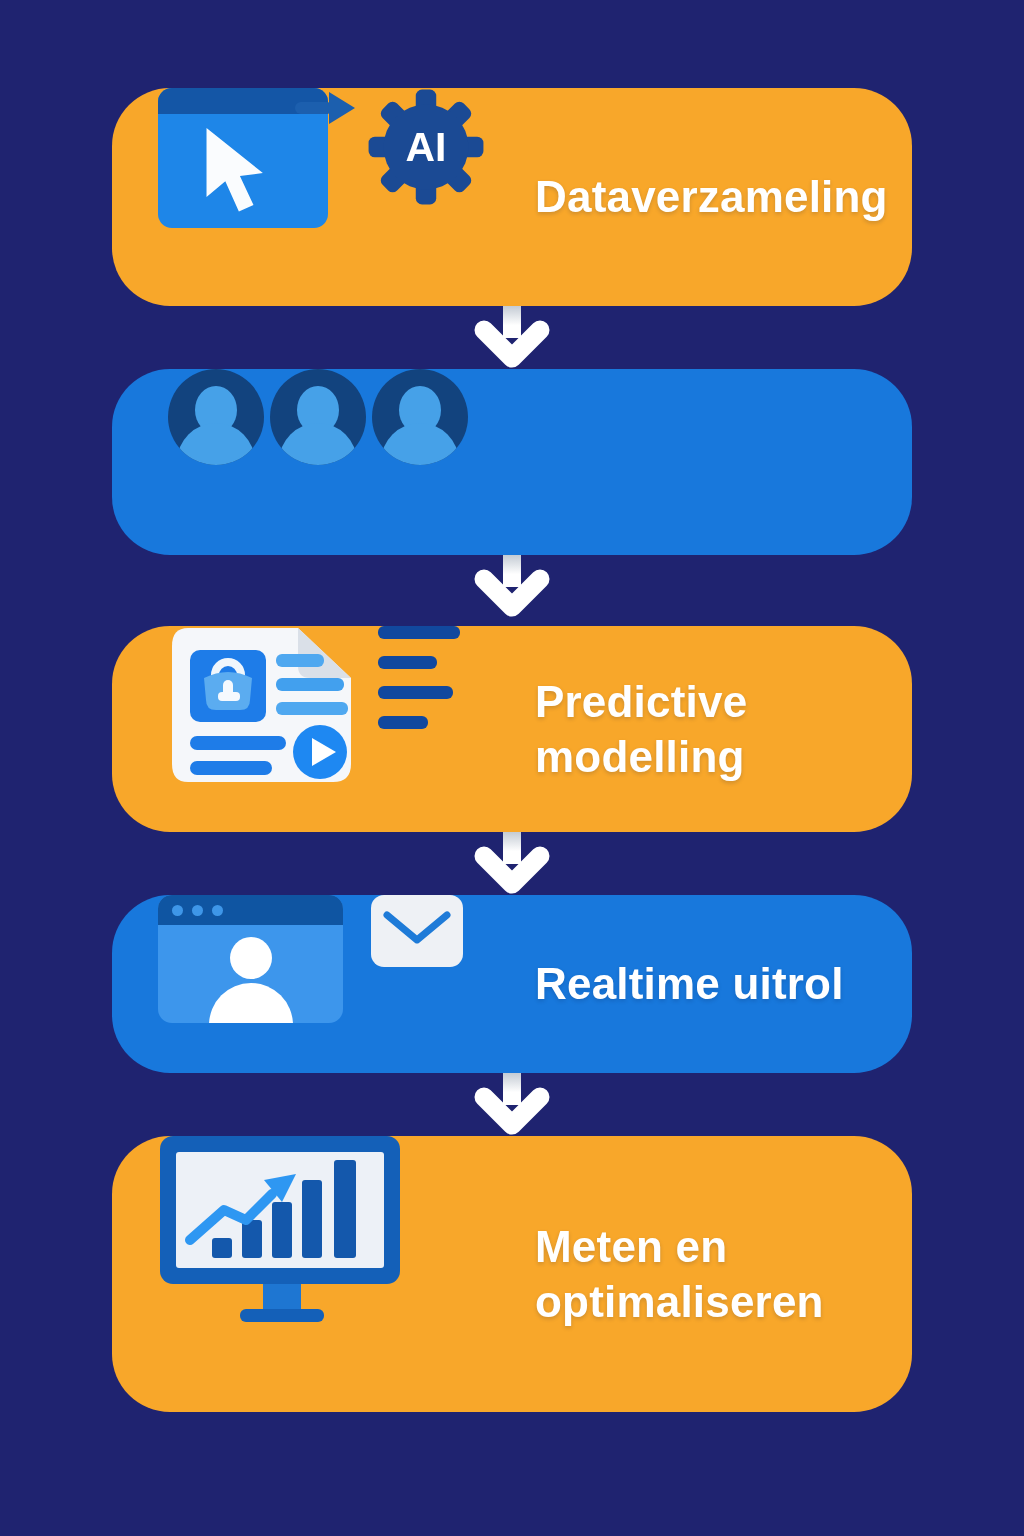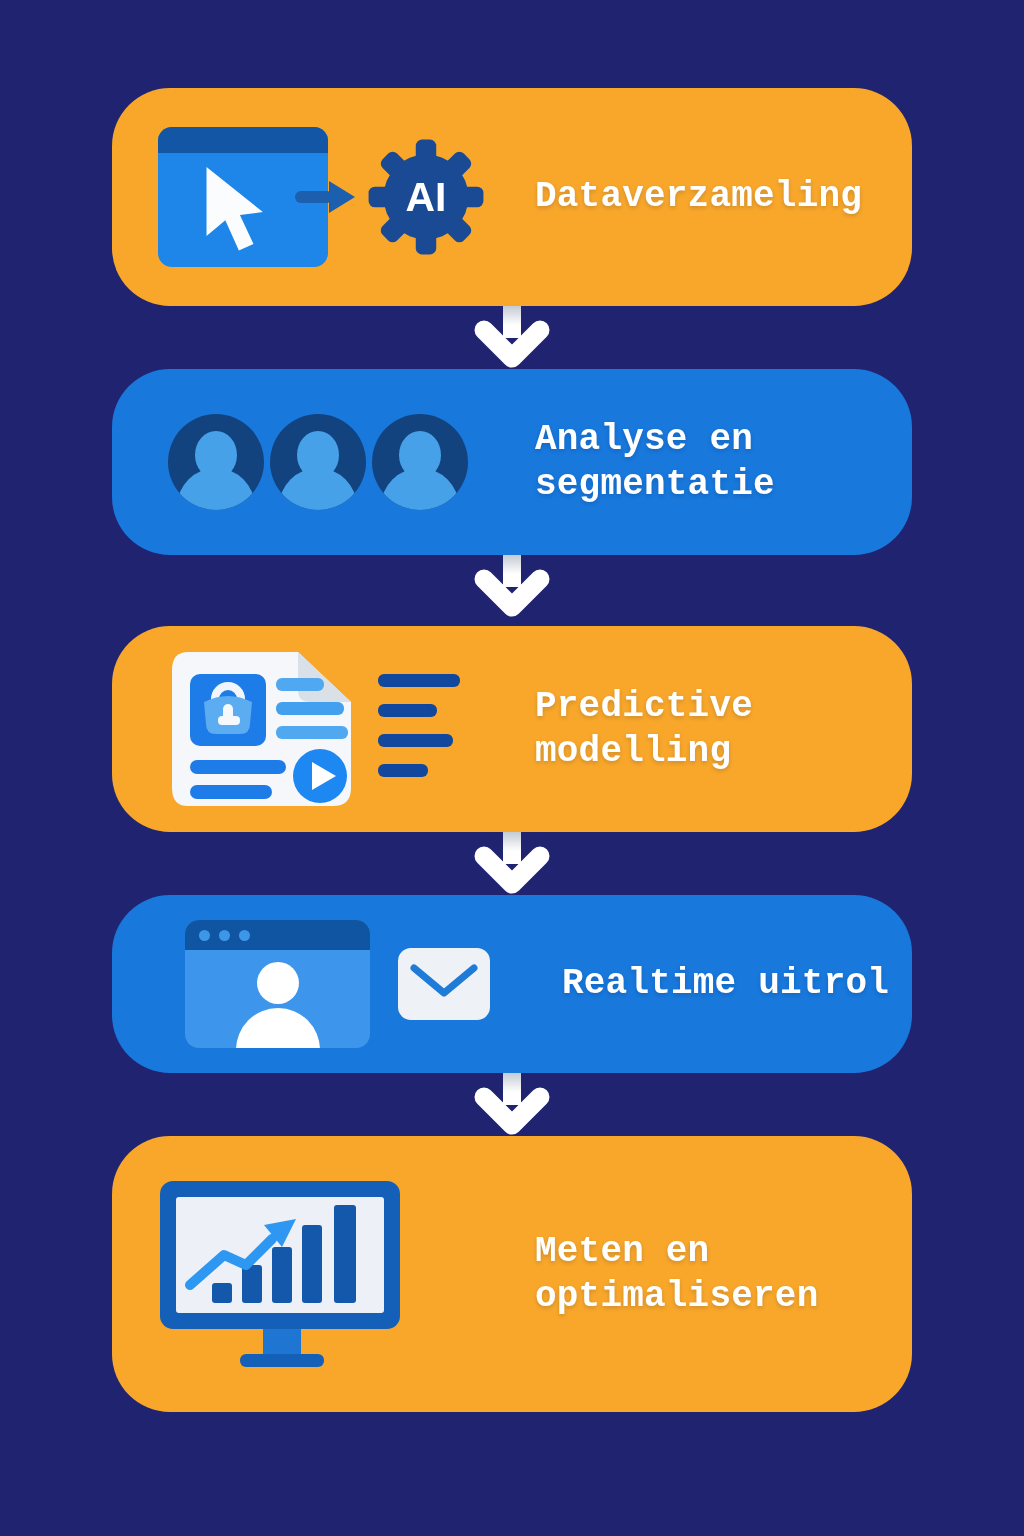--- a/index.html
+++ b/index.html
@@ -13,31 +13,30 @@
     padding-top:88px;
     display:flex;flex-direction:column;align-items:center;
   }
   .step{
     width:800px;border-radius:58px;
     display:flex;align-items:center;
     box-sizing:border-box;flex:none;
   }
   .step.orange{background:#F8A72A;}
   .step.blue{background:#1878DC;}
-  .s1{height:218px;} .s2{height:186px;} .s3{height:206px;margin-top:8px;} .s4{height:178px;padding-left:27px;} .s5{height:276px;}
+  .s1{height:218px;} .s2{height:186px;} .s3{height:206px;margin-top:8px;} .s4{height:178px;} .s5{height:276px;}
   .icons{
     width:423px;flex:none;align-self:stretch;
-    display:flex;align-items:center;
+    display:flex;
     padding-left:46px;box-sizing:border-box;
   }
   .label{
-    color:#FFFFFF;font-weight:bold;font-size:36px;line-height:1.26;
+    color:#FFFFFF;font-weight:bold;font-size:44px;line-height:1.26;
     max-width:352px;letter-spacing:.2px;
     text-shadow:0 2px 4px rgba(10,20,60,.18);
-    font-family:Liberation Mono, monospace;
   }
   .connector{height:63px;display:flex;justify-content:center;flex:none;}
 
   
   .browser1{
     width:170px;height:140px;border-radius:14px;background:#1E86E8;
     position:relative;overflow:hidden;flex:none;
   }
   .browser1 .bar{position:absolute;top:0;left:0;right:0;height:26px;background:#1456A6;}
   .browser1 .cursor{position:absolute;left:42px;top:38px;}
@@ -140,21 +139,20 @@
       </div>
       <div class="avatar">
         <div class="head"></div>
           <div class="torso"></div>
       </div>
       <div class="avatar">
         <div class="head"></div>
           <div class="torso"></div>
       </div>
     </div>
-    <div class="label">Analyse en segmentatie</div>
   </div>
 
   <div class="connector">
     <svg width="90" height="63" viewBox="0 0 90 63">
       <rect x="36" y="0" width="18" height="32" fill="url(#stemg)"></rect>
       <path d="M17 24 L45 52 L73 24" fill="none" stroke="#FFFFFF" stroke-width="19" stroke-linecap="round" stroke-linejoin="round"></path>
     </svg>
   </div>
 
   <div class="step orange s3">

